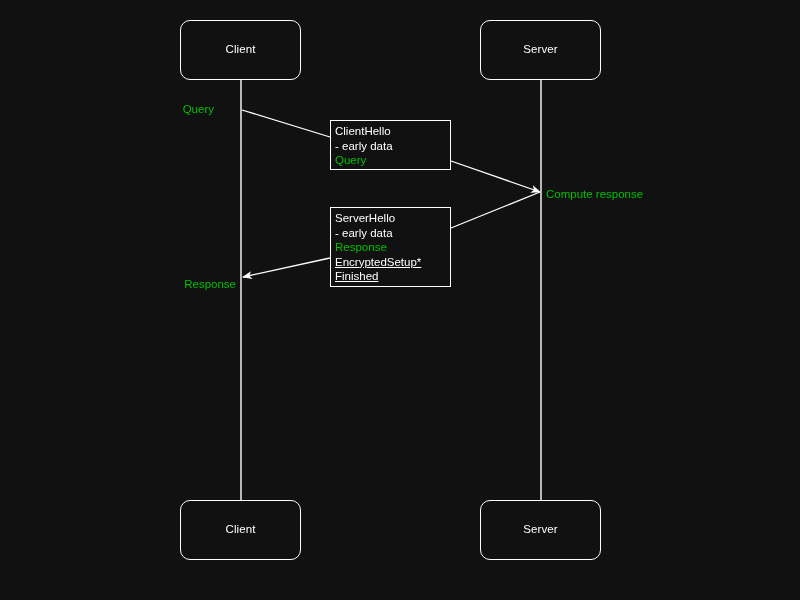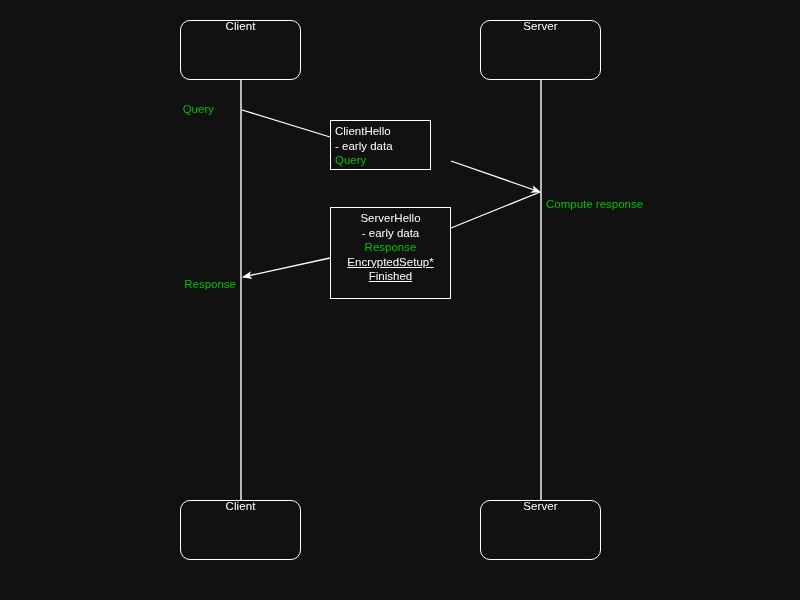--- a/index.html
+++ b/index.html
@@ -23,21 +23,21 @@
     height: 600px;
     pointer-events: none;
   }
   .actor-box {
     position: absolute;
     box-sizing: border-box;
     border: 1.4px solid #ffffff;
     border-radius: 10px;
     background: #111111;
     display: flex;
-    align-items: flex-start;
+    align-items: center;
     justify-content: center;
     color: #ffffff;
     font-size: 11.5px;
     line-height: 1;
     letter-spacing: 0.1px;
   }
   .msg-box {
     position: absolute;
     box-sizing: border-box;
     border: 1.2px solid #ffffff;
@@ -93,32 +93,32 @@
         <span>Server</span>
       </div>
       <div class="actor-box" style="left: 180px; top: 500px; width: 121px; height: 60px;">
         <span>Client</span>
       </div>
       <div class="actor-box" style="left: 480px; top: 500px; width: 121px; height: 60px;">
         <span>Server</span>
       </div>
     </div>
   <div id="message-boxes-host">
-      <div class="msg-box" style="left: 330px; top: 120px; width: 101px; height: 50px;">
+      <div class="msg-box" style="left: 330px; top: 120px; width: 121px; height: 50px;">
         <span class="msg-line" style="color: rgb(255, 255, 255);">ClientHello</span>
         <span class="msg-line" style="color: rgb(255, 255, 255);">- early data</span>
         <span class="msg-line" style="color: rgb(0, 192, 0);">Query</span>
       </div>
-      <div class="msg-box" style="left: 330px; top: 207px; width: 121px; height: 92px; text-align: center;">
+      <div class="msg-box" style="left: 330px; top: 207px; width: 121px; height: 80px;">
         <span class="msg-line" style="color: rgb(255, 255, 255);">ServerHello</span>
         <span class="msg-line" style="color: rgb(255, 255, 255);">- early data</span>
         <span class="msg-line" style="color: rgb(0, 192, 0);">Response</span>
         <span class="msg-line" style="color: rgb(255, 255, 255); text-decoration: underline;">EncryptedSetup*</span>
         <span class="msg-line" style="color: rgb(255, 255, 255); text-decoration: underline;">Finished</span>
       </div>
     </div>
   <div id="notes-host">
       <div class="note right-align" style="left: 137px; top: 104px; width: 77px; color: rgb(0, 192, 0);">Query</div>
-      <div class="note" style="left: 546px; top: 199px; width: 120px; color: rgb(0, 192, 0);">Compute response</div>
+      <div class="note" style="left: 546px; top: 189px; width: 120px; color: rgb(0, 192, 0);">Compute response</div>
       <div class="note right-align" style="left: 124px; top: 279px; width: 112px; color: rgb(0, 192, 0);">Response</div>
     </div>
 
 </div>
 
 </body></html>

